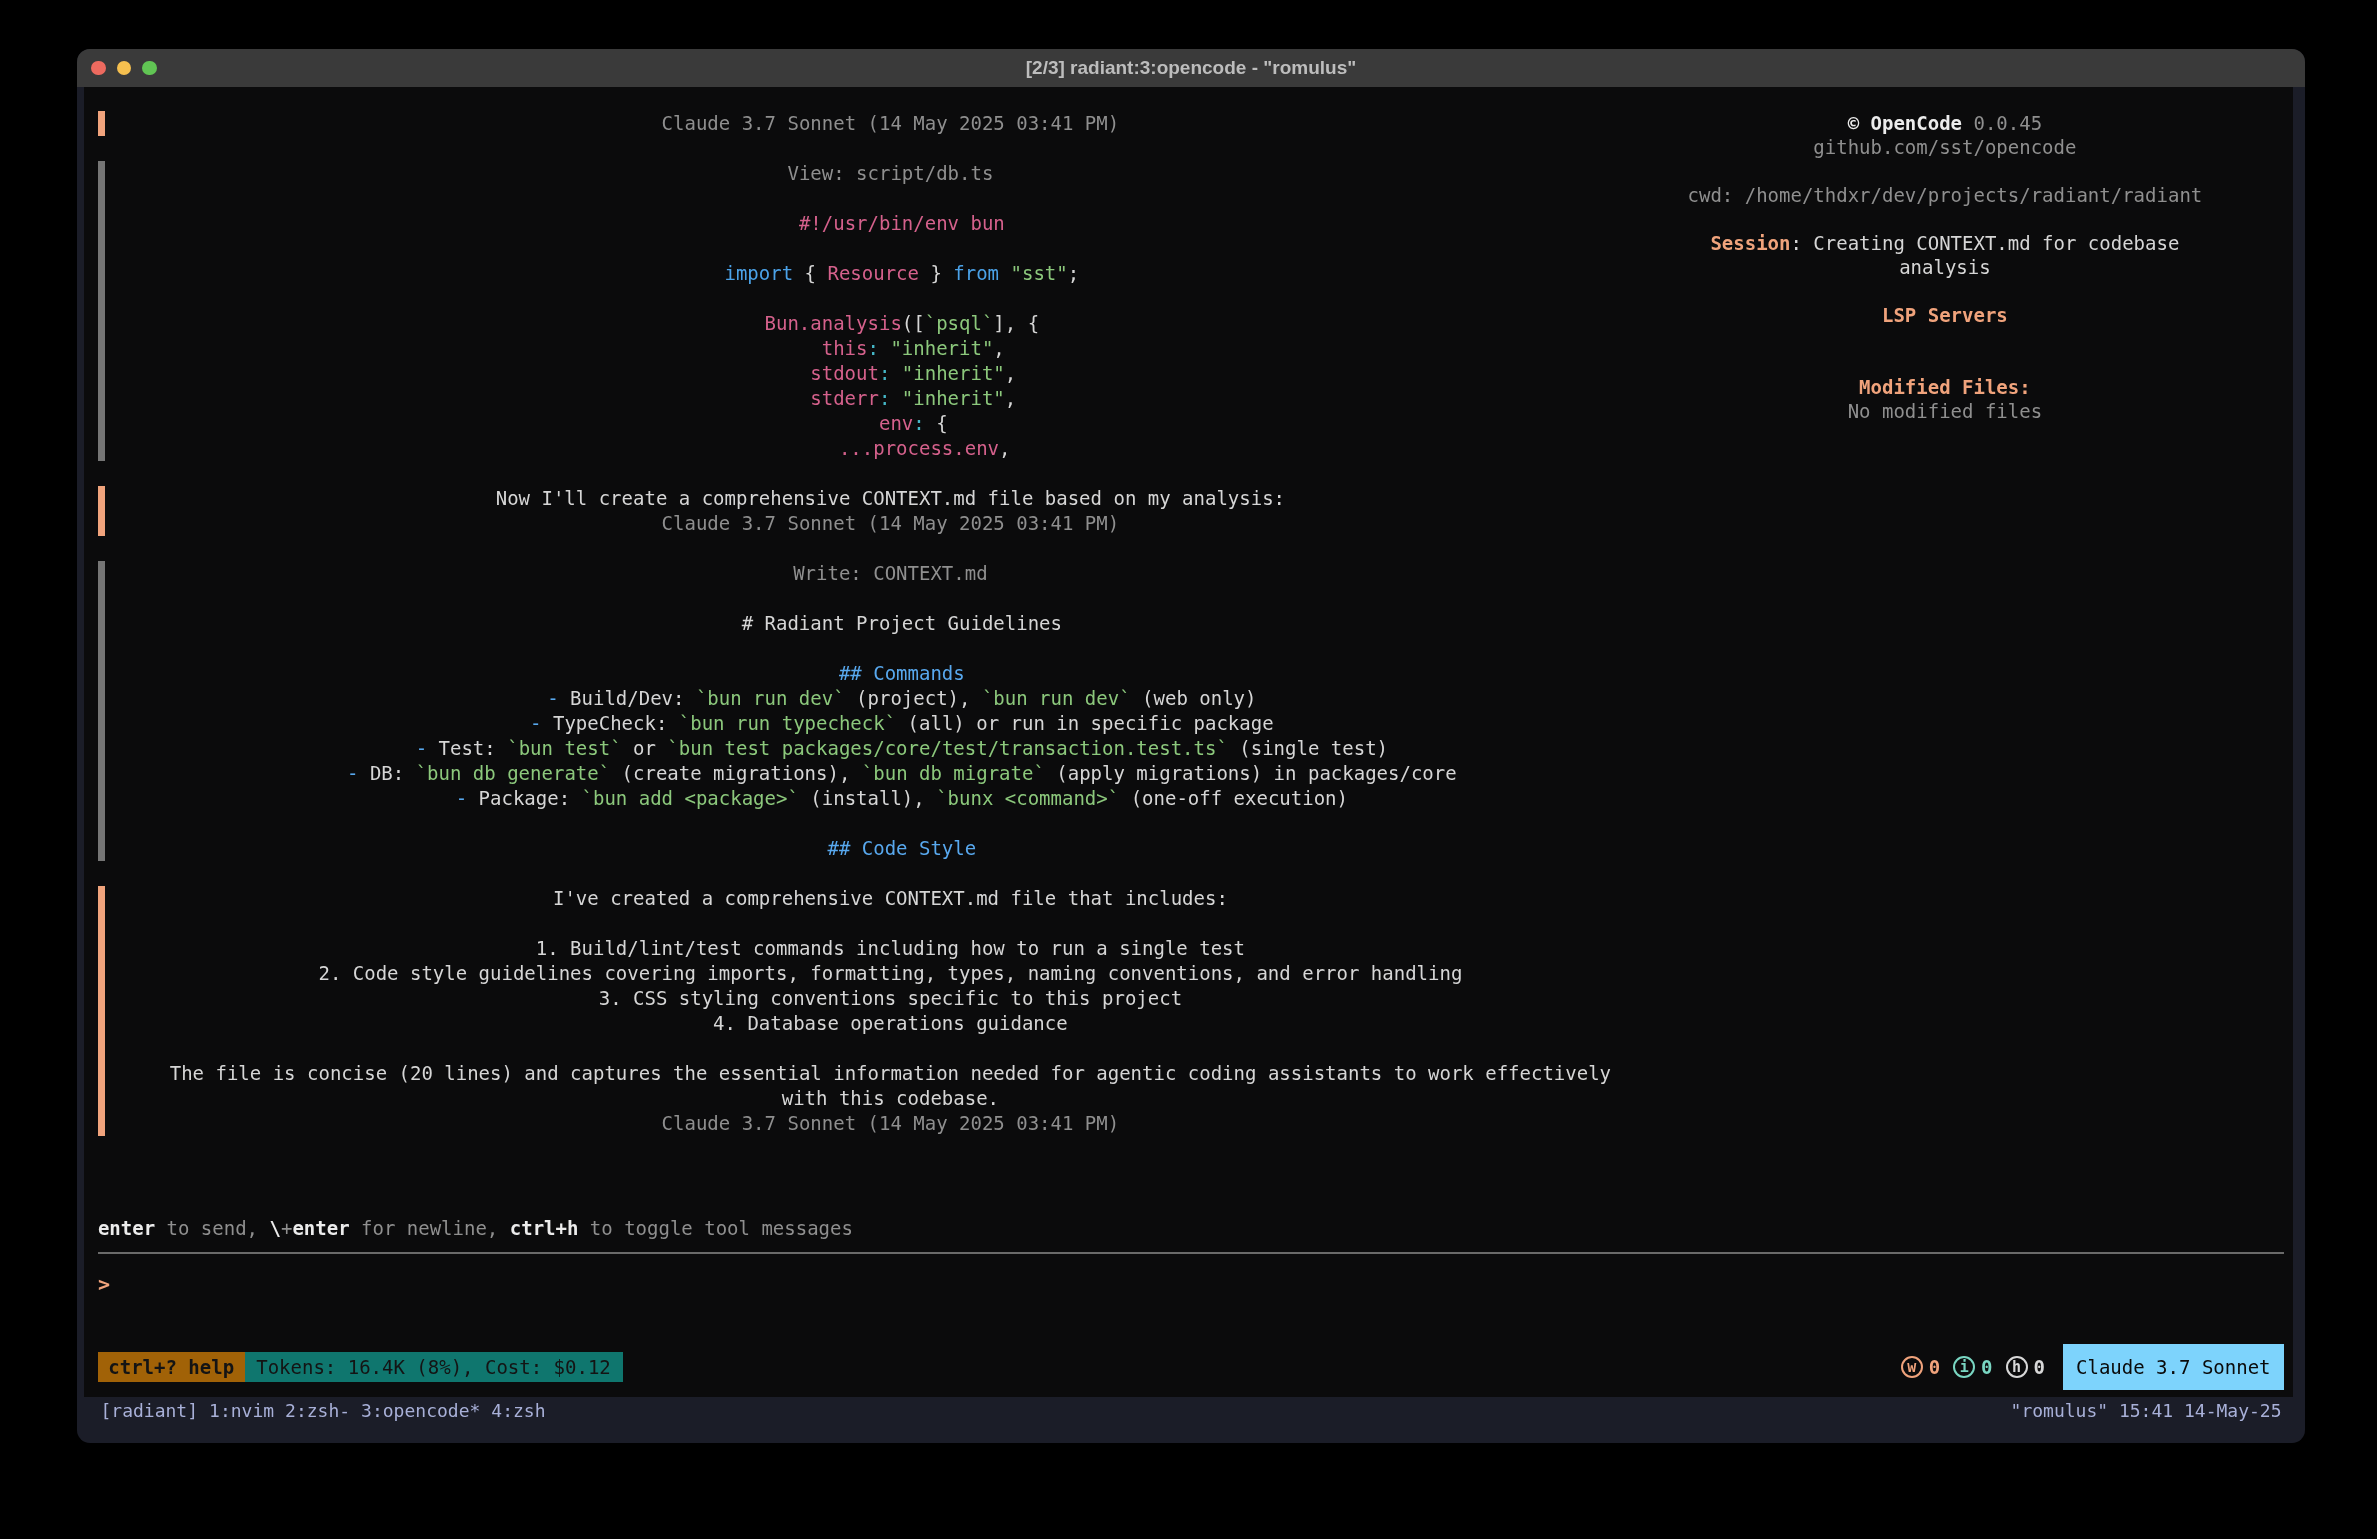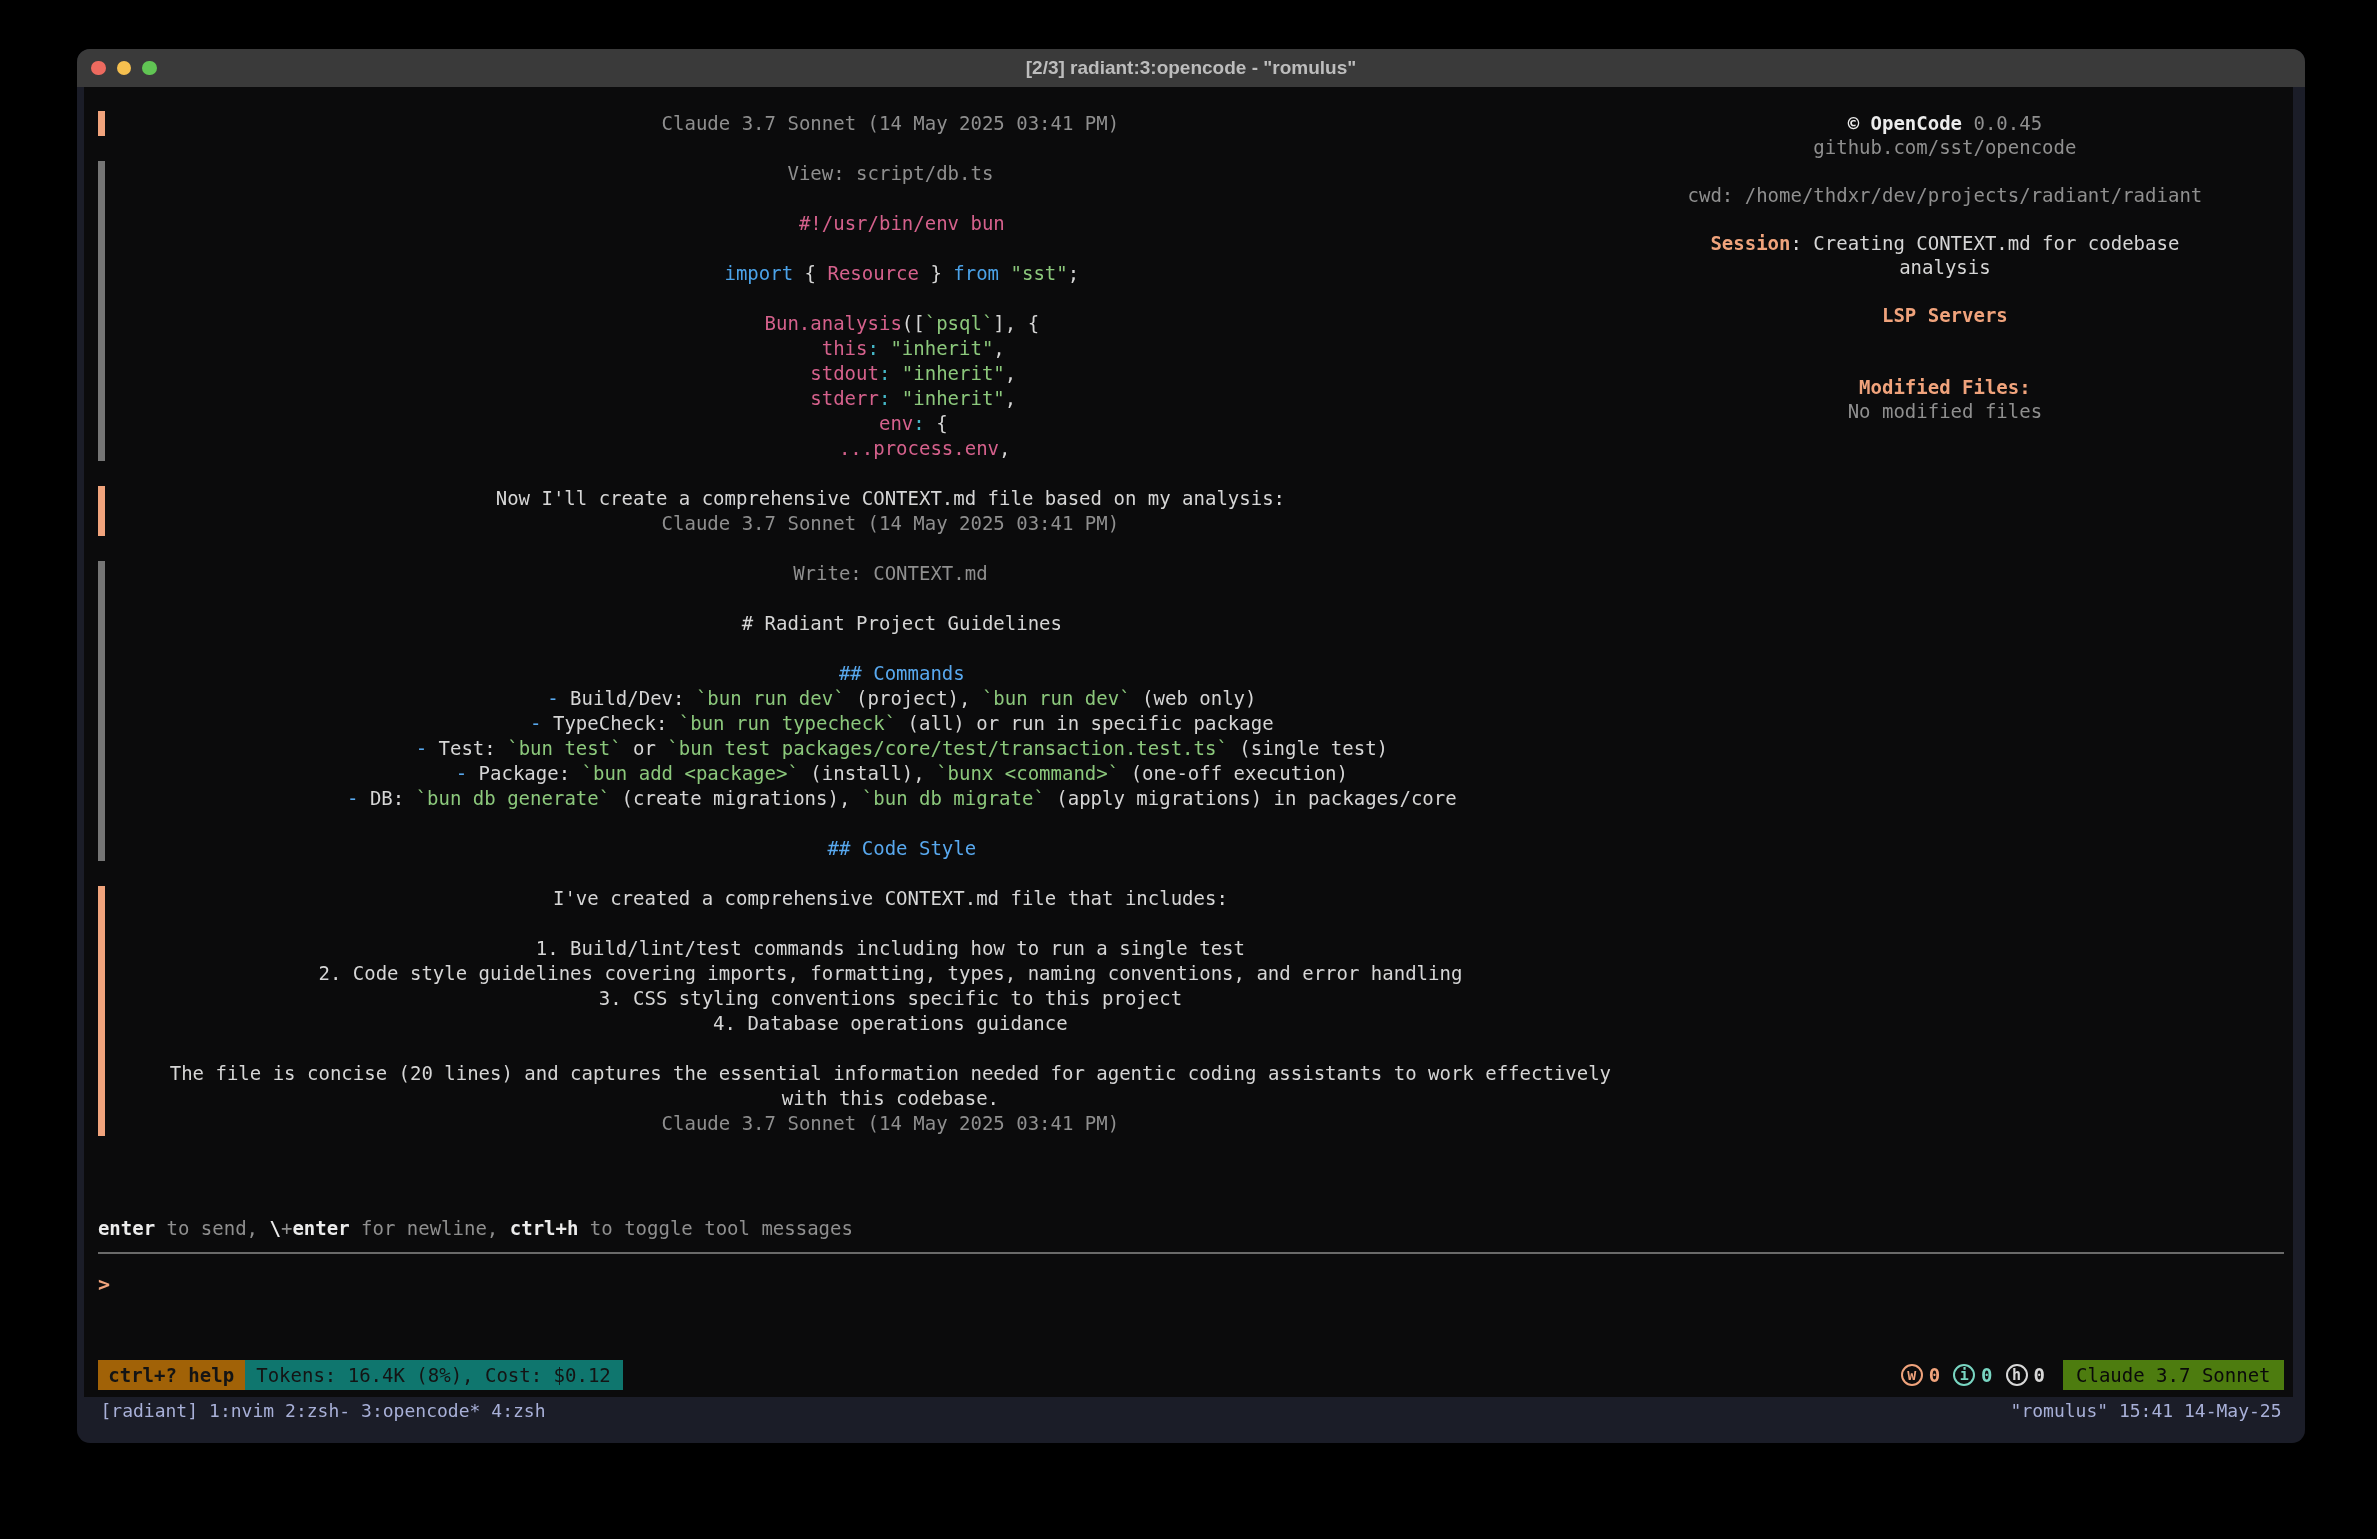--- a/index.html
+++ b/index.html
@@ -55,21 +55,21 @@
   .prompt-char{color:#f0a37c;font-weight:bold;font-size:20px;}
   .spacer{flex:1;}
 
   .statusbar{flex:0 0 30px;display:flex;align-items:center;margin-right:9.8px;font-size:19px;}
   .chip-help{background:#a16207;color:#141414;font-weight:bold;padding:0 10.4px;height:30px;line-height:30px;white-space:pre;}
   .chip-tokens{background:#0f766e;color:#141414;padding:0 11.7px;height:30px;line-height:30px;white-space:pre;}
   .status-right{margin-left:auto;display:flex;align-items:center;gap:13px;}
   .counter{display:flex;align-items:center;gap:5.9px;font-weight:bold;}
   .circ{width:22px;height:22px;border:2px solid currentColor;border-radius:50%;display:inline-flex;
         align-items:center;justify-content:center;font-size:15px;font-weight:bold;box-sizing:border-box;}
-  .badge{background:#4d7c0f;color:#0a0a0a;padding:0 13px;height:30px;line-height:30px;margin-left:5.2px;white-space:pre;}
+  .badge{background:#7dd3fc;color:#0a0a0a;padding:8px 13px;height:30px;line-height:30px;margin-left:5.2px;white-space:pre;}
 
   
   .tmuxbar{flex:0 0 26px;display:flex;align-items:center;padding:0 23.5px;font-size:18px;color:#a8b0d8;}
   .tmux-left{display:flex;align-items:flex-start;gap:11px;white-space:pre;}
   .tmux-right{margin-left:auto;white-space:pre;}
   .bottompad{flex:0 0 19.6px;}
 </style>
 </head>
 <body>
 
@@ -111,22 +111,22 @@
           </div>
           <div class="msg gray">
             <div class="line"><span class="g">Write: CONTEXT.md</span></div>
             <div class="line">&nbsp;</div>
             <div class="line"><span class="w">  # Radiant Project Guidelines</span></div>
             <div class="line">&nbsp;</div>
             <div class="line"><span class="mb">  ## Commands</span></div>
             <div class="line"><span class="w">  </span><span class="mb">-</span><span class="w"> Build/Dev: </span><span class="gr">`bun run dev`</span><span class="w"> (project), </span><span class="gr">`bun run dev`</span><span class="w"> (web only)</span></div>
             <div class="line"><span class="w">  </span><span class="mb">-</span><span class="w"> TypeCheck: </span><span class="gr">`bun run typecheck`</span><span class="w"> (all) or run in specific package</span></div>
             <div class="line"><span class="w">  </span><span class="mb">-</span><span class="w"> Test: </span><span class="gr">`bun test`</span><span class="w"> or </span><span class="gr">`bun test packages/core/test/transaction.test.ts`</span><span class="w"> (single test)</span></div>
+            <div class="line"><span class="w">  </span><span class="mb">-</span><span class="w"> DB: </span><span class="gr">`bun db generate`</span><span class="w"> (create migrations), </span><span class="gr">`bun db migrate`</span><span class="w"> (apply migrations) in packages/core</span></div>
             <div class="line"><span class="w">  </span><span class="mb">-</span><span class="w"> Package: </span><span class="gr">`bun add &lt;package&gt;`</span><span class="w"> (install), </span><span class="gr">`bunx &lt;command&gt;`</span><span class="w"> (one-off execution)</span></div>
-            <div class="line"><span class="w">  </span><span class="mb">-</span><span class="w"> DB: </span><span class="gr">`bun db generate`</span><span class="w"> (create migrations), </span><span class="gr">`bun db migrate`</span><span class="w"> (apply migrations) in packages/core</span></div>
             <div class="line">&nbsp;</div>
             <div class="line"><span class="mb">  ## Code Style</span></div>
           </div>
           <div class="msg orange">
             <div class="line"><span class="w">I've created a comprehensive CONTEXT.md file that includes:</span></div>
             <div class="line">&nbsp;</div>
             <div class="line"><span class="w">1. Build/lint/test commands including how to run a single test</span></div>
             <div class="line"><span class="w">2. Code style guidelines covering imports, formatting, types, naming conventions, and error handling</span></div>
             <div class="line"><span class="w">3. CSS styling conventions specific to this project</span></div>
             <div class="line"><span class="w">4. Database operations guidance</span></div>

